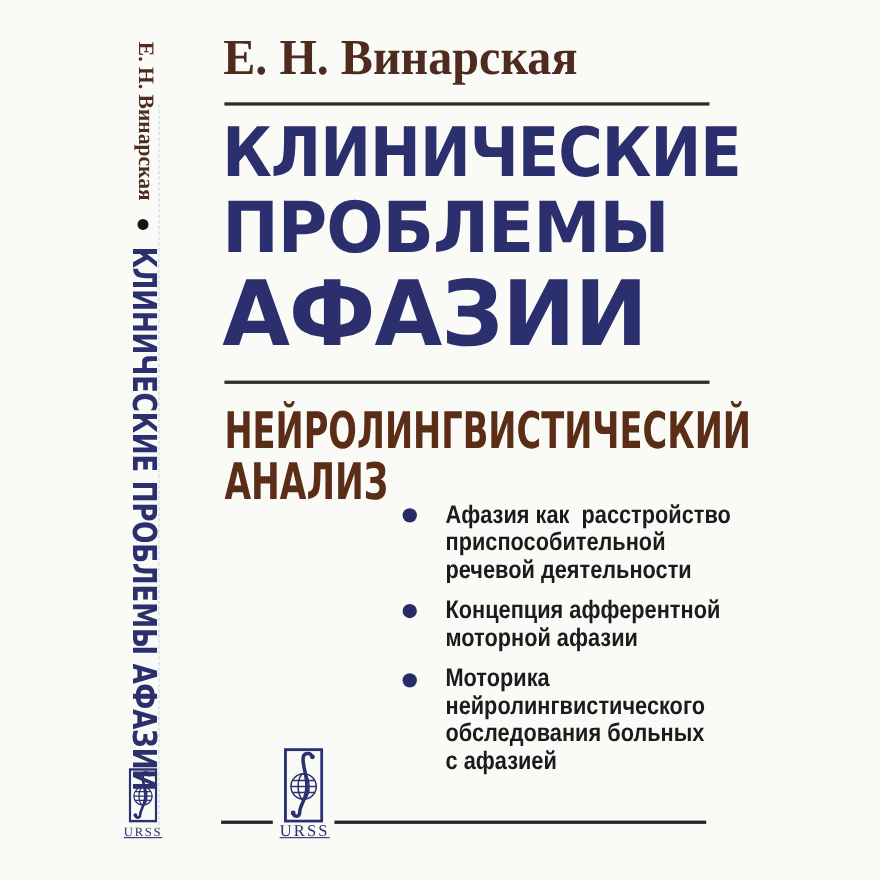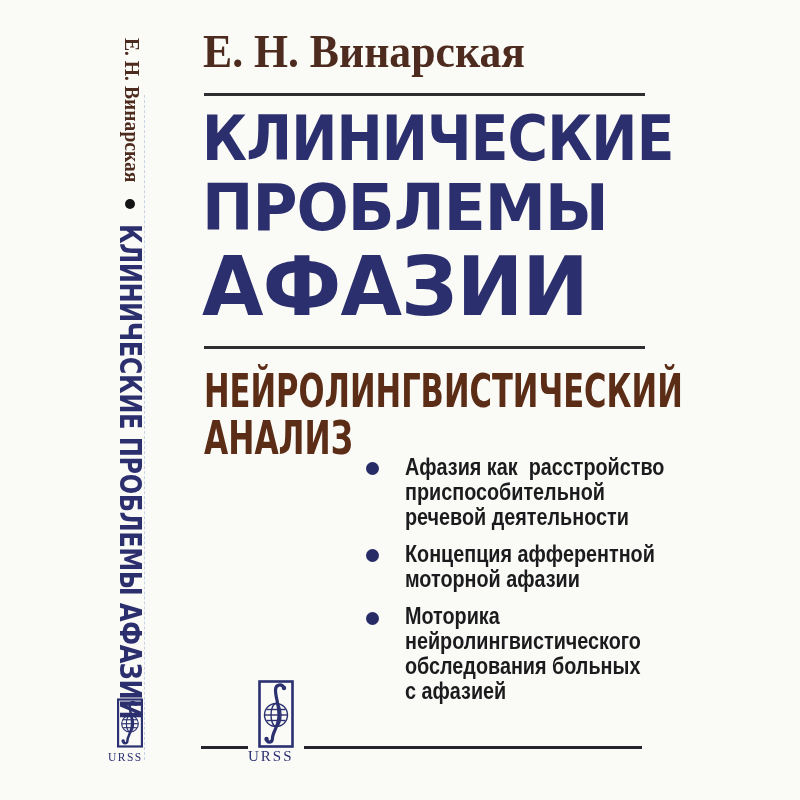--- a/index.html
+++ b/index.html
@@ -53,22 +53,22 @@
   }
   .bi1{top:455px;} .bi2{top:542px;} .bi3{top:604px;}
   .b-line{white-space:pre;}
 
   
   .bottom-line{background:#24242e;height:3px;top:746px;}
   .bl-left{left:201px;width:47px;}
   .bl-right{left:304px;width:338px;}
 
   .logo-label{
-    font-family:"Liberation Serif",serif;color:#2b3070;
-    letter-spacing:2px;line-height:1;
+    font-family:"Liberation Serif",serif;color:#2b3070;text-align:center;
+    letter-spacing:2px;line-height:1;text-decoration:underline;
   }
   .cover-logo-label{left:248px;top:749px;width:58px;font-size:15px;}
   .spine-logo-label{left:108px;top:752px;width:44px;font-size:11.5px;letter-spacing:1.5px;}
 
   
   .rot{transform-origin:0 0;white-space:nowrap;line-height:1;}
   .spine-author{
     left:142px;top:38px;font-family:"Liberation Serif",serif;
     font-size:20px;font-weight:700;color:#4d2b1e;
     transform:rotate(90deg) scaleX(0.98);

